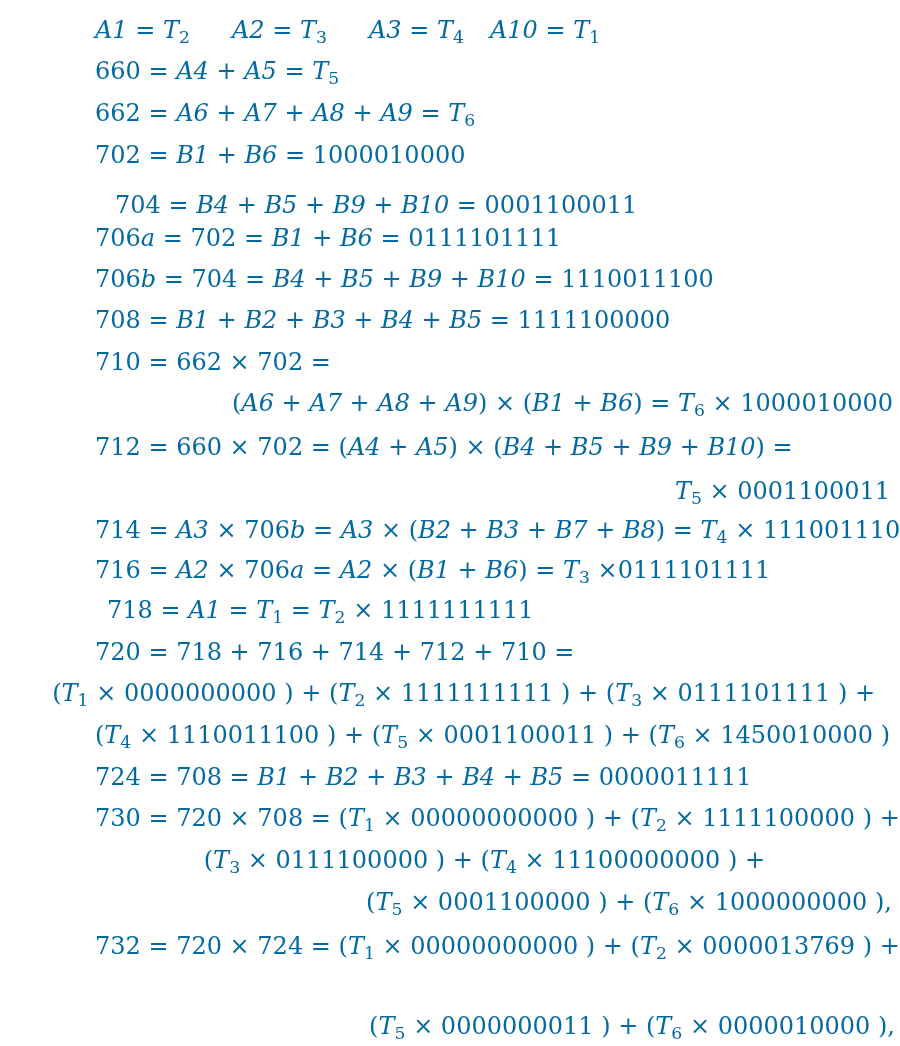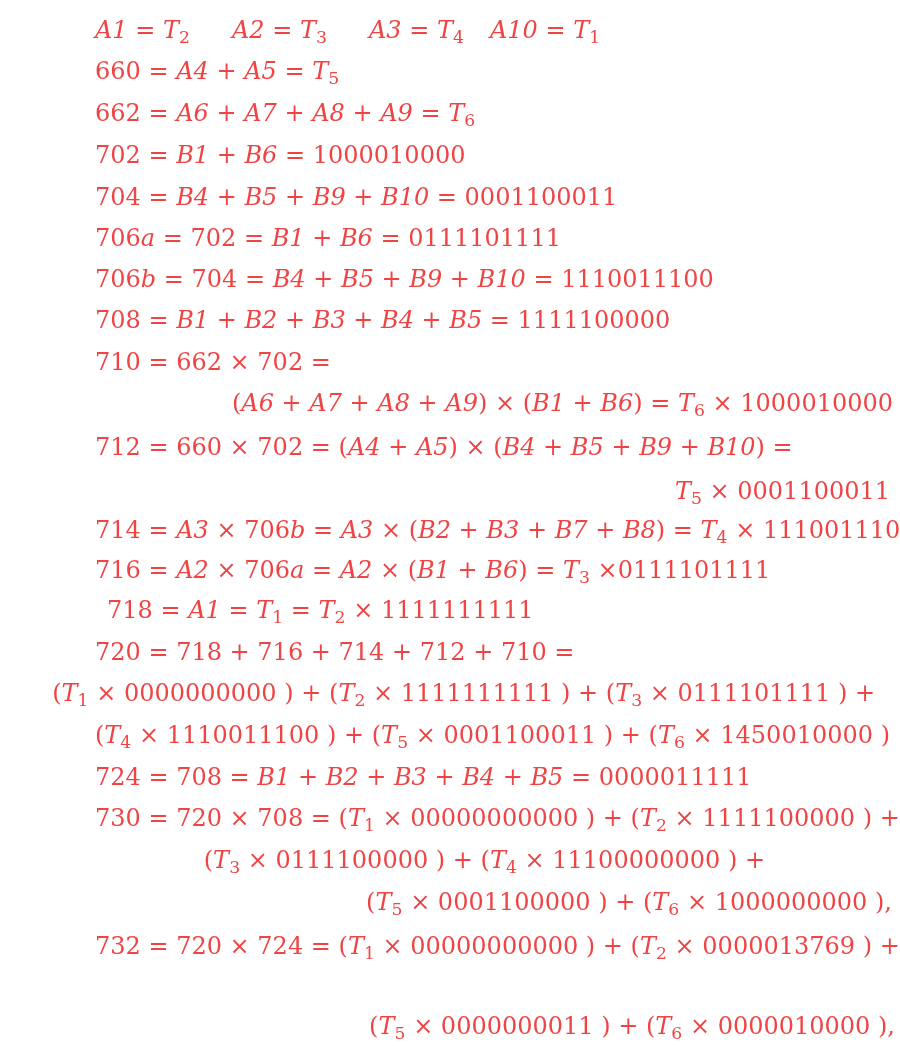--- a/index.html
+++ b/index.html
@@ -9,36 +9,36 @@
   }
   #page {
     position: relative;
     width: 900px;
     height: 1046px;
     background: #ffffff;
     overflow: hidden;
     font-family: "DejaVu Serif", "Liberation Serif", serif;
     font-size: 24px;
     line-height: 28px;
-    color: #ef4444;
+    color: #0369a1;
   }
   .line {
     position: absolute;
     white-space: nowrap;
   }
   
   .lmain { left: 95px; }
   
   .rcont { right: 8px; text-align: right; }
 
   .ln1  { top: 16px; }
   .ln2  { top: 57px; }
   .ln3  { top: 99px; }
   .ln4  { top: 141px; }
-  .ln5  { top: 183px; }
+  .ln5  { top: 191px; margin-left: 20px; }
   .ln6  { top: 224px; }
   .ln7  { top: 265px; }
   .ln8  { top: 306px; }
   .ln9  { top: 348px; }
   .ln10 { top: 389px; right: 7px; }
   .ln11 { top: 433px; }
   .ln12 { top: 477px; right: 10px; }
   .ln13 { top: 516px; }
   .ln14 { top: 556px; }
   .ln15 { top: 596px; margin-left: 12px; }

